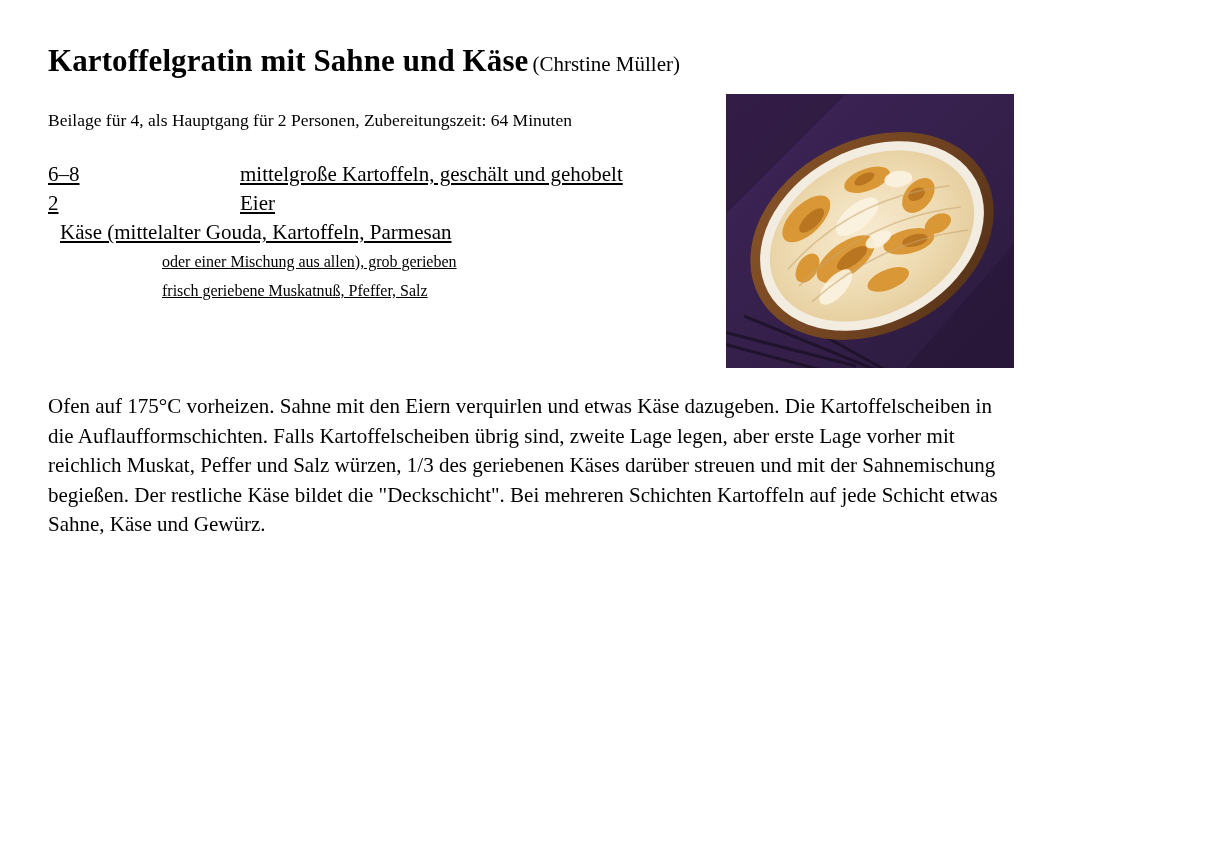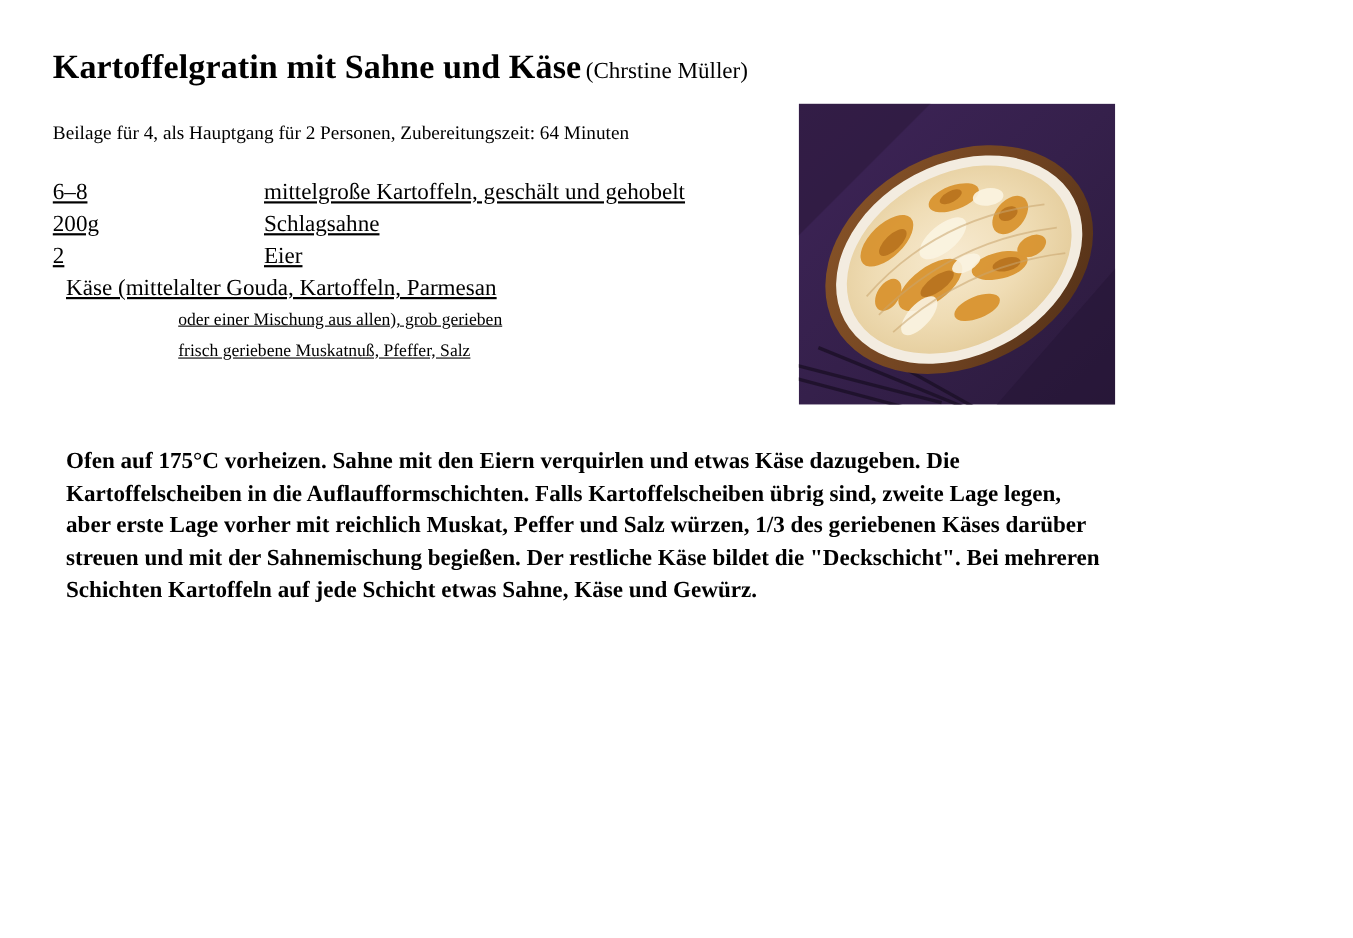--- a/index.html
+++ b/index.html
@@ -91,22 +91,21 @@
   .body-text {
     position: absolute;
     left: 48px;
     top: 392px;
     width: 967px;
   }
   .para {
     font-size: 21px;
     line-height: 29.5px;
     text-align: left;
-    margin: 12px;
-    font-weight: bold;
+    margin: 0;
   }
   .para + .para {
     margin-top: 29px;
   }
 </style>
 </head>
 <body>
 
 <div class="page">
 
@@ -192,24 +191,20 @@
       </g>
     </svg>
   </div>
 
   <div class="ingredients">
     <div class="ing-row">
       <div class="ing-qty">6–8</div>
       <div class="ing-name">mittelgroße Kartoffeln, geschält und gehobelt</div>
     </div>
     <div class="ing-row">
-      <div class="ing-qty">200g</div>
-      <div class="ing-name">Schlagsahne</div>
-    </div>
-    <div class="ing-row">
       <div class="ing-qty">2</div>
       <div class="ing-name">Eier</div>
     </div>
     <div class="ing-row">
       <div class="ing-name">Käse (mittelalter Gouda, Kartoffeln, Parmesan</div>
     </div>
     <div class="ing-extra">oder einer Mischung aus allen), grob gerieben</div>
     <div class="ing-extra">frisch geriebene Muskatnuß, Pfeffer, Salz</div>
   </div>
 

